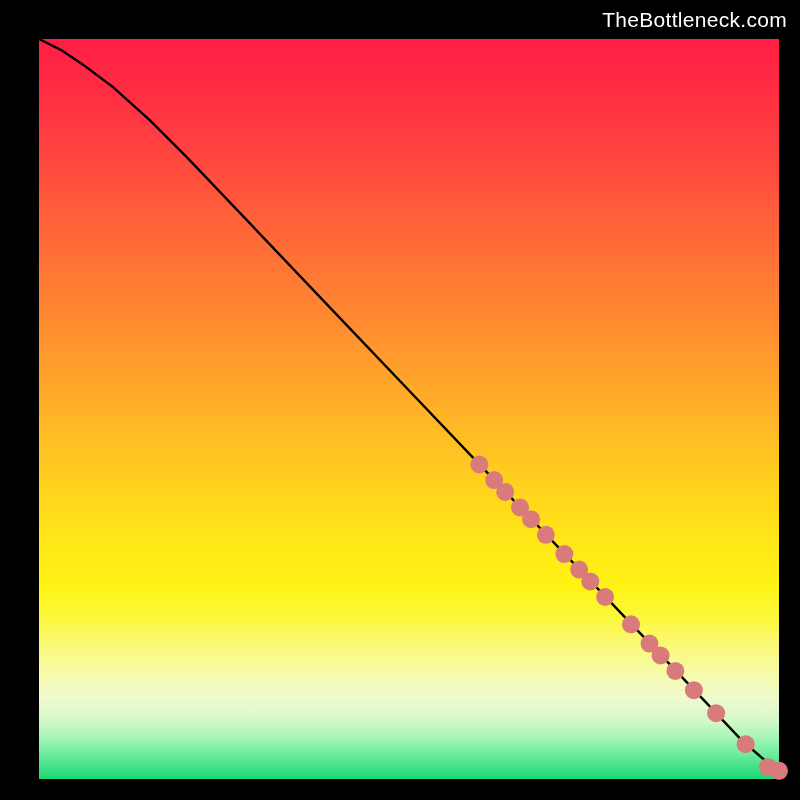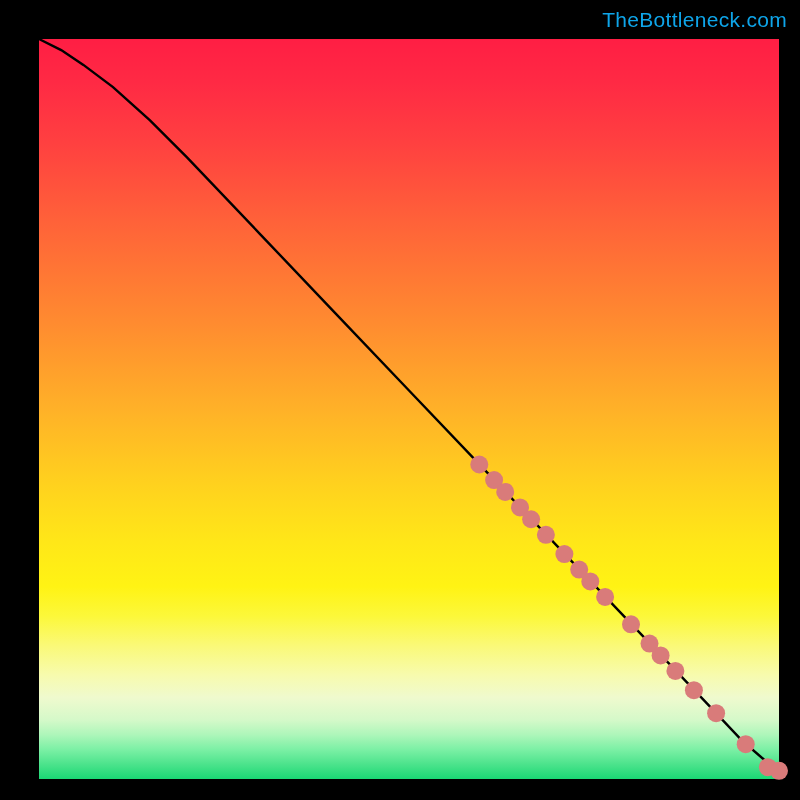--- a/index.html
+++ b/index.html
@@ -11,21 +11,21 @@
     width: 782px;
     height: 782px;
     background: #000;
   }
   .attrib {
     position: absolute;
     top: -1px;
     right: 4px;
     font-family: Arial, Helvetica, sans-serif;
     font-size: 21px;
-    color: #0ea5e9;
+    color: #ffffff;
     letter-spacing: 0.3px;
   }
   .plot {
     position: absolute;
     left: 30px;
     top: 30px;
     width: 740px;
     height: 740px;
   }
   .gradient-bg {

